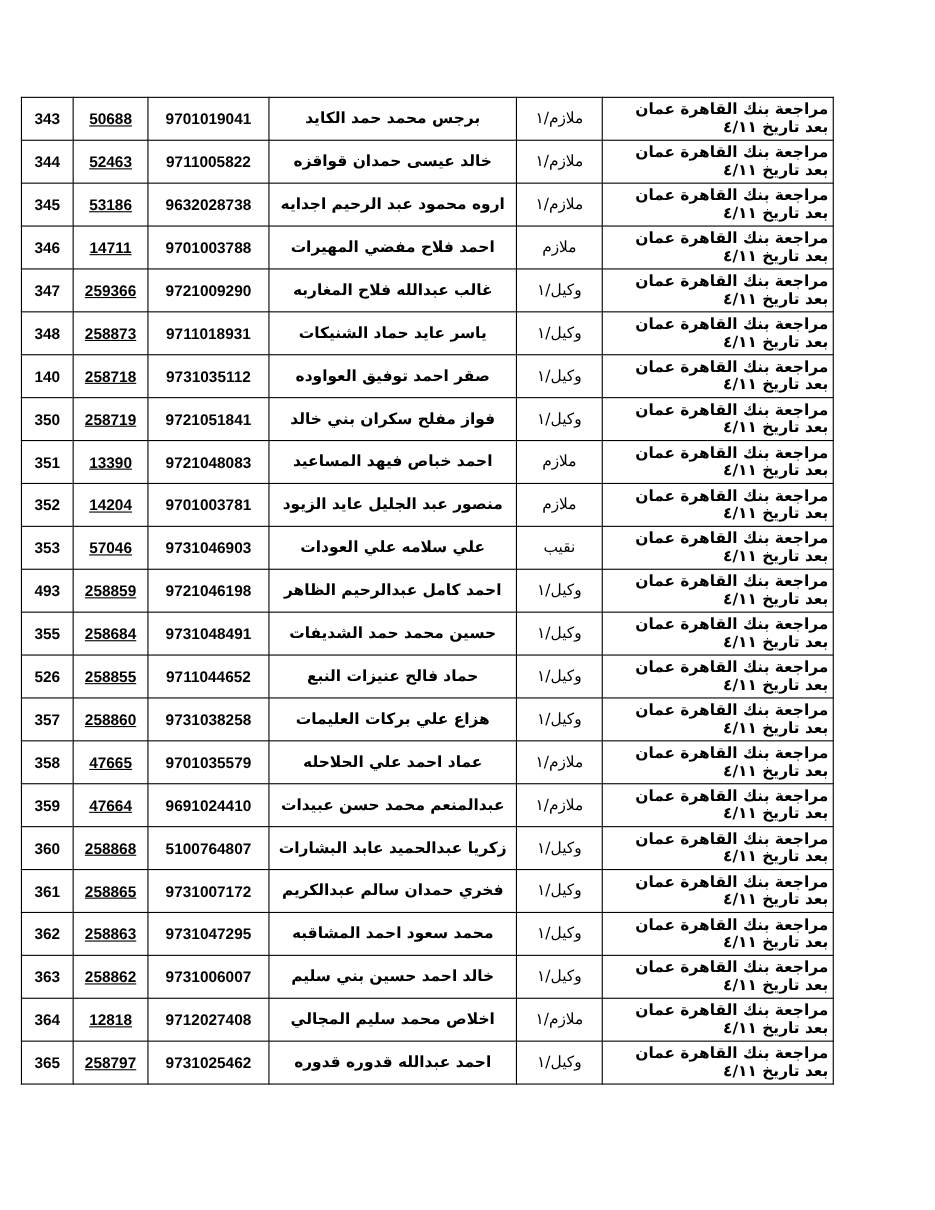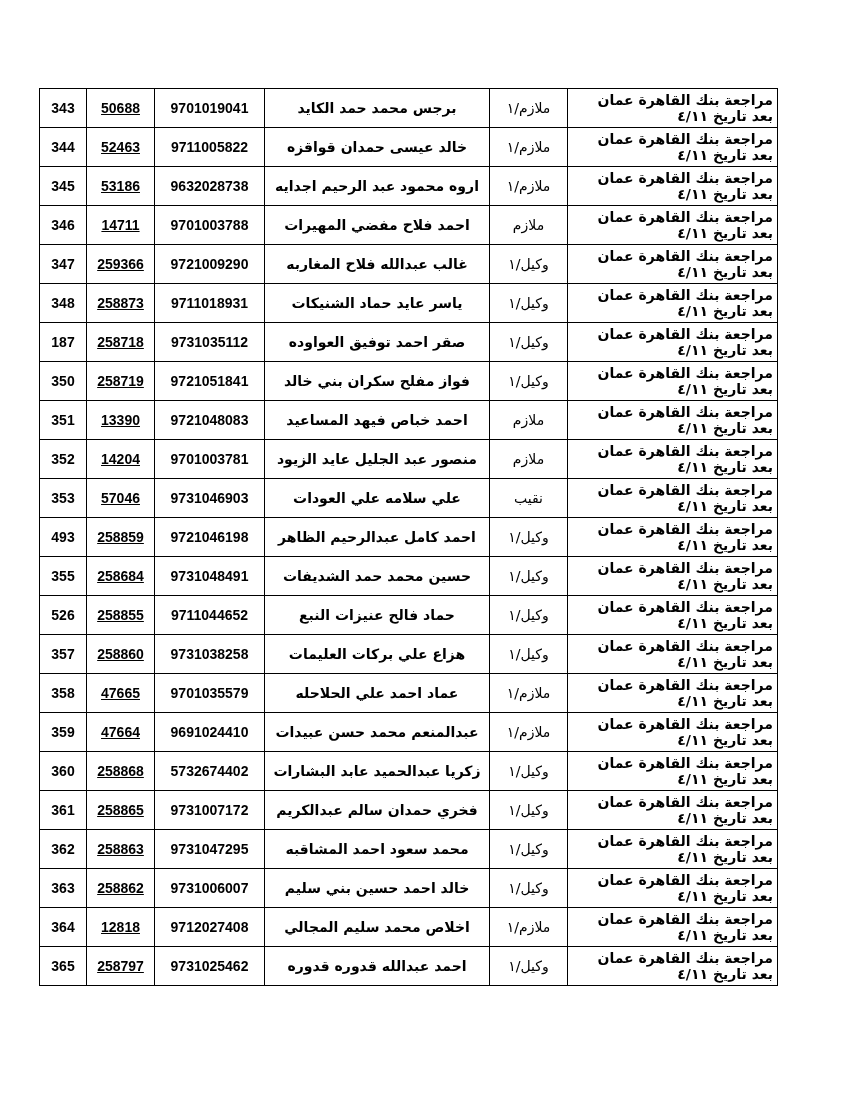--- a/index.html
+++ b/index.html
@@ -12,21 +12,21 @@
     height: 1100px;
     font-family: "DejaVu Sans", "Liberation Sans", sans-serif;
     color: #000000;
     overflow: hidden;
   }
   .page {
     position: relative;
     width: 780px;
     height: 1100px;
     box-sizing: border-box;
-    padding: 88px 72px 0 72px;
+    padding: 88px 92px 0 72px;
   }
   table.records {
     border-collapse: collapse;
     width: 706px;
     table-layout: fixed;
     direction: rtl;
   }
   table.records td {
     border: 1px solid #000000;
     padding: 0 4px;
@@ -146,21 +146,21 @@
           <td class="natid">9711018931</td>
           <td class="mil">258873</td>
           <td class="idx">348</td>
         </tr>
         <tr>
           <td class="note">مراجعة بنك القاهرة عمان بعد تاريخ ٤/١١</td>
           <td class="rank">وكيل/١</td>
           <td class="name">صقر احمد توفيق العواوده</td>
           <td class="natid">9731035112</td>
           <td class="mil">258718</td>
-          <td class="idx">187</td>
+          <td class="idx">140</td>
         </tr>
         <tr>
           <td class="note">مراجعة بنك القاهرة عمان بعد تاريخ ٤/١١</td>
           <td class="rank">وكيل/١</td>
           <td class="name">فواز مفلح سكران بني خالد</td>
           <td class="natid">9721051841</td>
           <td class="mil">258719</td>
           <td class="idx">350</td>
         </tr>
         <tr>
@@ -232,21 +232,21 @@
           <td class="rank">ملازم/١</td>
           <td class="name">عبدالمنعم محمد حسن عبيدات</td>
           <td class="natid">9691024410</td>
           <td class="mil">47664</td>
           <td class="idx">359</td>
         </tr>
         <tr>
           <td class="note">مراجعة بنك القاهرة عمان بعد تاريخ ٤/١١</td>
           <td class="rank">وكيل/١</td>
           <td class="name">زكريا عبدالحميد عابد البشارات</td>
-          <td class="natid">5732674402</td>
+          <td class="natid">5100764807</td>
           <td class="mil">258868</td>
           <td class="idx">360</td>
         </tr>
         <tr>
           <td class="note">مراجعة بنك القاهرة عمان بعد تاريخ ٤/١١</td>
           <td class="rank">وكيل/١</td>
           <td class="name">فخري حمدان سالم عبدالكريم</td>
           <td class="natid">9731007172</td>
           <td class="mil">258865</td>
           <td class="idx">361</td>

